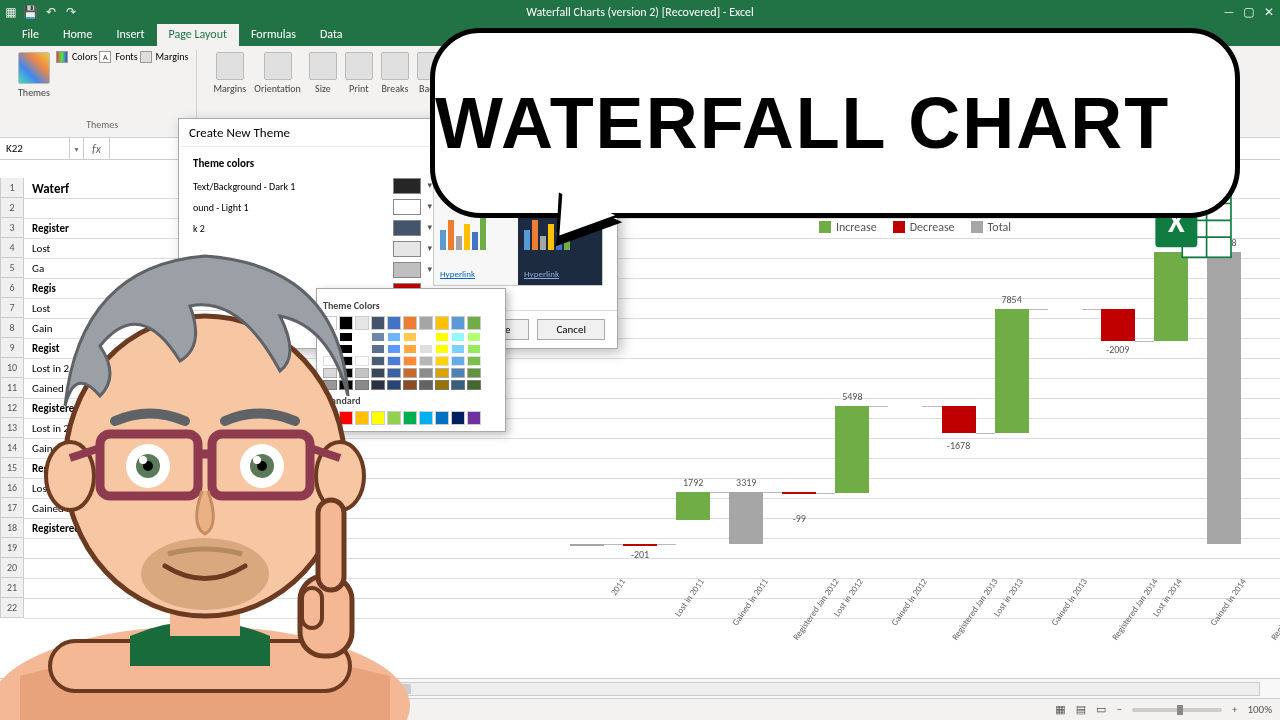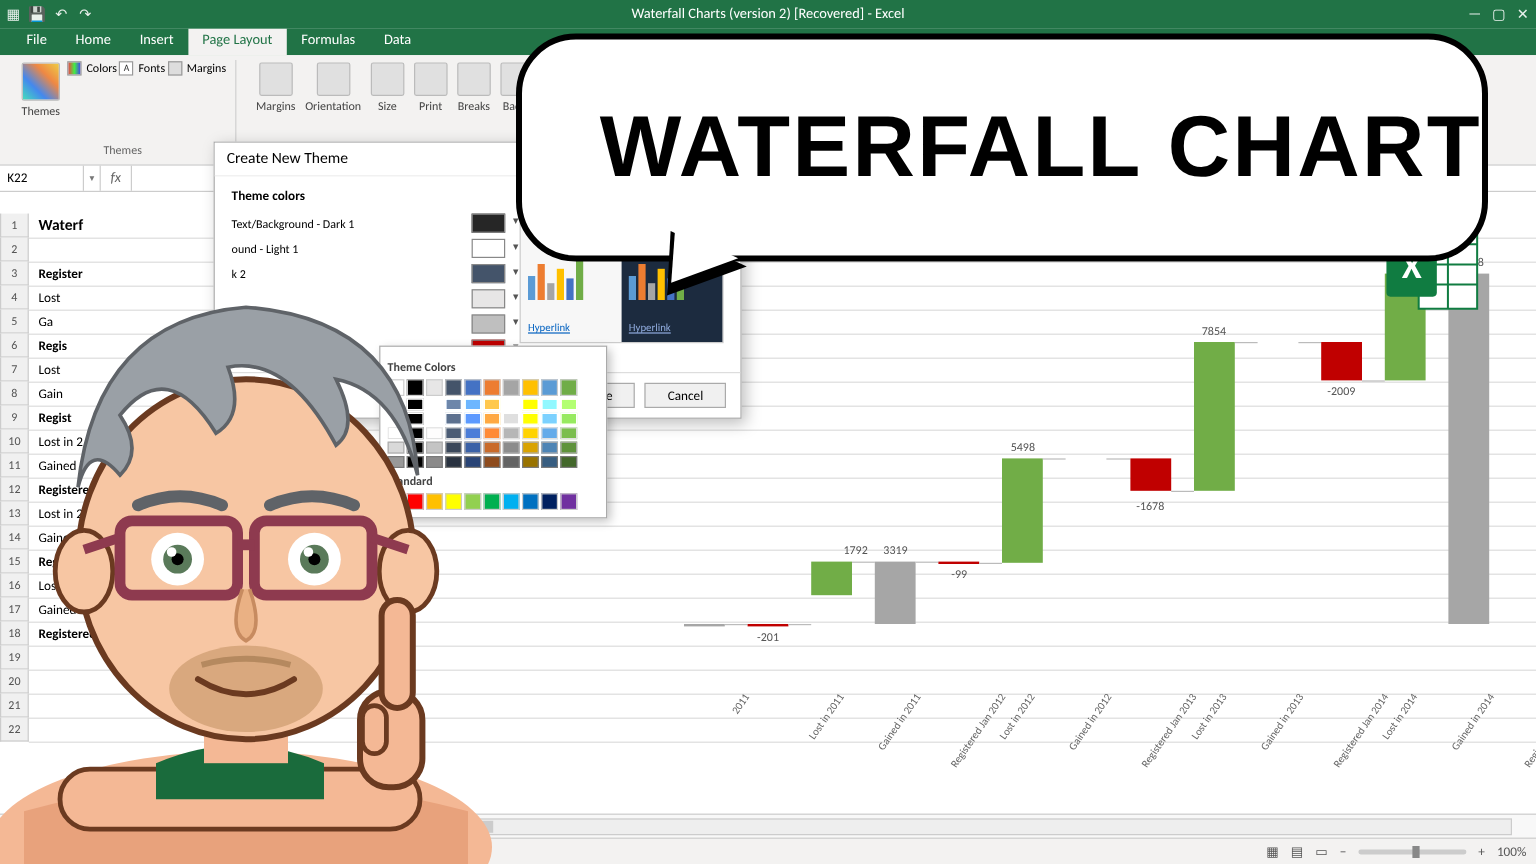--- a/index.html
+++ b/index.html
@@ -80,21 +80,21 @@
 .legend .li { display: flex; align-items: center; gap: 5px; }
 .legend .lsw { width: 12px; height: 12px; }
 .plot { position: relative; height: 300px; border-bottom: none; }
 .bar { position: absolute; width: 34px; }
 .bar .lbl { position: absolute; width: 60px; left: -13px; text-align: center; font-size: 10px; color: #555; }
 .xlabels { position: absolute; bottom: 0; left: 0; right: 0; height: 100px; }
 .xl { position: absolute; transform: rotate(-55deg); transform-origin: right top; font-size: 9px; color: #666; white-space: nowrap; }
 .conn { position: absolute; height: 1px; background: #bbb; }
 
 
-.bubble { position: absolute; top: 28px; left: 430px; width: 810px; height: 190px; background: #fff; border: 5px solid #000; border-radius: 50px; display: flex; align-items: center; justify-content: flex-end; z-index: 80; }
+.bubble { position: absolute; top: 28px; left: 430px; width: 810px; height: 190px; background: #fff; border: 5px solid #000; border-radius: 50px; display: flex; align-items: center; justify-content: flex-start; z-index: 80; }
 .bubble-text { font-size: 72px; font-weight: 900; letter-spacing: 2px; font-family: Arial Black, Impact, sans-serif; }
 .bubble::after { content: ""; position: absolute; bottom: -42px; left: 110px; width: 0; height: 0; border-top: 50px solid #000; border-left: 20px solid transparent; border-right: 50px solid transparent; transform: rotate(25deg); }
 .bubble::before { content: ""; position: absolute; bottom: -30px; left: 116px; width: 0; height: 0; border-top: 42px solid #fff; border-left: 16px solid transparent; border-right: 42px solid transparent; transform: rotate(25deg); z-index: 1; }
 
 .excel-logo { position: absolute; top: 180px; right: 44px; width: 84px; height: 84px; z-index: 79; }
 
 
 .avatar { position: absolute; left: -20px; bottom: -6px; width: 460px; height: 530px; z-index: 90; }
 
 
@@ -411,39 +411,53 @@
       <span style="background: rgb(146, 208, 80);"></span>
       <span style="background: rgb(0, 176, 80);"></span>
       <span style="background: rgb(0, 176, 240);"></span>
       <span style="background: rgb(0, 112, 192);"></span>
       <span style="background: rgb(0, 32, 96);"></span>
       <span style="background: rgb(112, 48, 160);"></span>
     </div>
 </div>
 
 <div class="chart">
+  <div class="legend">
+    <div class="li">
+        <span class="lsw" style="background:#71ad47"></span>
+        <span>Increase</span>
+      </div>
+    <div class="li">
+        <span class="lsw" style="background:#c00000"></span>
+        <span>Decrease</span>
+      </div>
+    <div class="li">
+        <span class="lsw" style="background:#a6a6a6"></span>
+        <span>Total</span>
+      </div>
+  </div>
   <div class="plot" id="plot">
       <div class="bar" style="left: 10px; top: 300px; height: 2px; background: rgb(166, 166, 166);">
         <div class="lbl" style="top: -16px;"></div>
       </div>
       <div class="conn" style="left: 44px; width: 19.0769px; top: 300px;"></div>
       <div class="bar" style="left: 63.0769px; top: 300px; height: 2px; background: rgb(192, 0, 0);">
         <div class="lbl" style="top: 4px;">-201</div>
       </div>
       <div class="conn" style="left: 97.0769px; width: 19.0769px; top: 300px;"></div>
       <div class="bar" style="left: 116.154px; top: 247.595px; height: 28.2947px; background: rgb(113, 173, 71);">
-        <div class="lbl" style="top: -16px; text-align: right;">1792</div>
+        <div class="lbl" style="top: -16px;">1792</div>
       </div>
       <div class="conn" style="left: 150.154px; width: 19.0769px; top: 247.595px;"></div>
       <div class="bar" style="left: 169.231px; top: 247.595px; height: 52.4053px; background: rgb(166, 166, 166);">
         <div class="lbl" style="top: -16px;">3319</div>
       </div>
       <div class="conn" style="left: 203.231px; width: 19.0769px; top: 247.595px;"></div>
       <div class="bar" style="left: 222.308px; top: 247.595px; height: 2px; background: rgb(192, 0, 0);">
-        <div class="lbl" style="top: 4px;">-99</div>
+        <div class="lbl" style="top: 20px;">-99</div>
       </div>
       <div class="conn" style="left: 256.308px; width: 19.0769px; top: 249.158px;"></div>
       <div class="bar" style="left: 275.385px; top: 162.363px; height: 86.8105px; background: rgb(113, 173, 71);">
         <div class="lbl" style="top: -16px;">5498</div>
       </div>
       <div class="conn" style="left: 309.385px; width: 19.0769px; top: 162.363px;"></div>
       <div class="conn" style="left: 362.462px; width: 19.0769px; top: 162.363px;"></div>
       <div class="bar" style="left: 381.538px; top: 162.363px; height: 26.4947px; background: rgb(192, 0, 0);">
         <div class="lbl" style="top: 33px;">-1678</div>
       </div>

